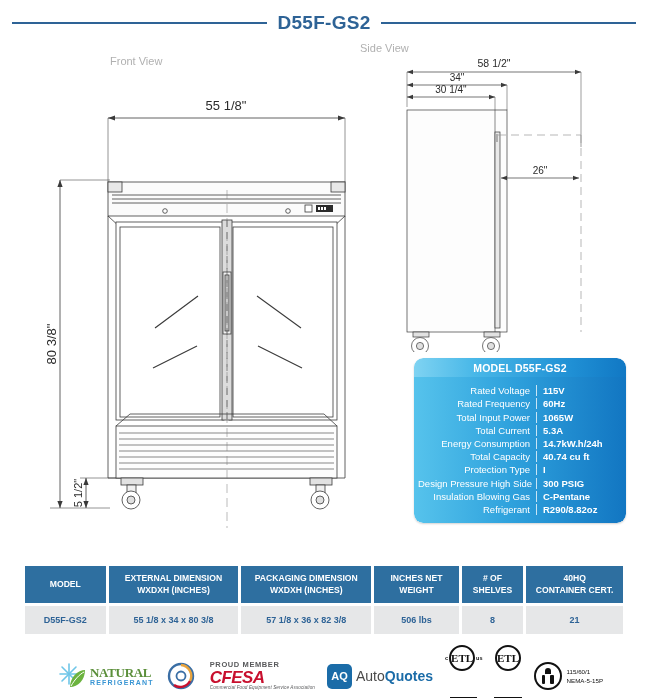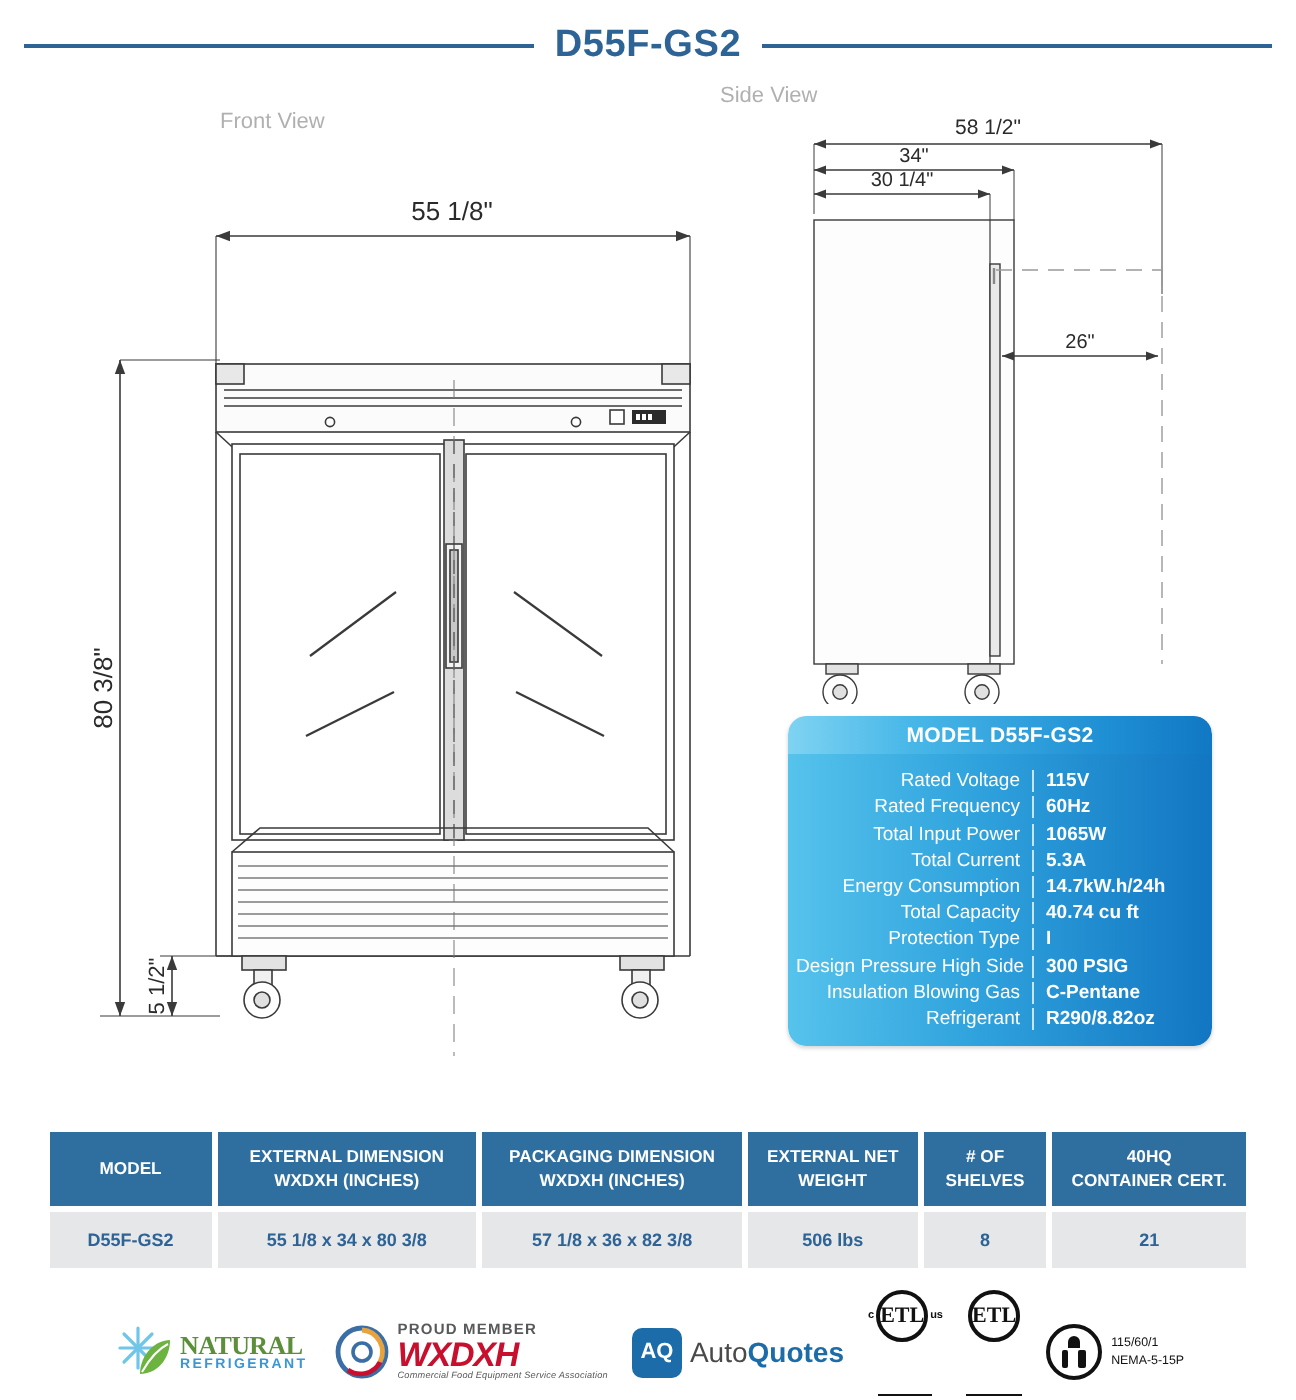--- a/index.html
+++ b/index.html
@@ -31,21 +31,21 @@
   #front-view-label { left: 110px; top: 55px; }
   #side-view-label  { left: 360px; top: 42px; }
 
   
   .drawing { position: absolute; }
   #front-drawing { left: 20px; top: 70px; }
   #side-drawing  { left: 385px; top: 52px; }
 
   
   #spec-panel {
-    position: absolute; left: 394px; top: 358px;
+    position: absolute; left: 414px; top: 358px;
     width: 212px; border-radius: 9px; overflow: hidden;
     box-shadow: 0 1px 2px rgba(0,0,0,.18);
   }
   #spec-header {
     height: 19px;
     background: linear-gradient(to right, #7fd3f2 0%, #49b8e8 28%, #1f8fd4 75%, #1178c4 100%);
     border-top-left-radius: 9px; border-top-right-radius: 9px;
     color: #ffffff; font-size: 10.5px; font-weight: bold;
     display: flex; align-items: center; justify-content: center;
     letter-spacing: .2px;
@@ -95,21 +95,21 @@
   #logo-natural .nr-top {
     font-size: 13px; font-weight: bold; color: #5b8f3a;
     font-family: "Liberation Serif", serif; letter-spacing: -.3px;
   }
   #logo-natural .nr-bot {
     font-size: 7px; font-weight: bold; color: #3a96d4;
     letter-spacing: 1.2px;
   }
 
   
-  #logo-cfesa { gap: 3px; }
+  #logo-cfesa { gap: 14px; }
   #logo-cfesa .cf-lines { line-height: 1.05; }
   #logo-cfesa .cf-pm {
     font-size: 7.5px; font-weight: bold; color: #58595b;
     letter-spacing: .6px;
   }
   #logo-cfesa .cf-main {
     font-size: 17px; font-weight: bold; color: #c8102e;
     font-family: "Liberation Sans", sans-serif;
     font-style: italic; letter-spacing: -.6px;
   }
@@ -355,21 +355,21 @@
       </th>
       <th style="width:132px">
         <span>EXTERNAL DIMENSION</span><br>
         <span>WXDXH (INCHES)</span>
       </th>
       <th style="width:132px">
         <span>PACKAGING DIMENSION</span><br>
         <span>WXDXH (INCHES)</span>
       </th>
       <th style="width:86px">
-        <span>EXTERNAL NET</span><br>
+        <span>INCHES NET</span><br>
         <span>WEIGHT</span>
       </th>
       <th style="width:62px">
         <span># OF</span><br>
         <span>SHELVES</span>
       </th>
       <th style="width:98px">
         <span>40HQ</span><br>
         <span>CONTAINER CERT.</span>
       </th>
@@ -408,21 +408,21 @@
 
   <div class="logo" id="logo-cfesa">
     <svg width="30" height="30" viewBox="0 0 30 30">
       <circle cx="15" cy="15" r="12" fill="none" stroke="#3a6ea5" stroke-width="2.4"></circle>
       <path d="M15,4 A11,11 0 0 1 24,20" fill="none" stroke="#e8a33d" stroke-width="2.4"></path>
       <path d="M24,20 A11,11 0 0 1 8,24" fill="none" stroke="#c8102e" stroke-width="2.4"></path>
       <circle cx="15" cy="15" r="4.5" fill="none" stroke="#3a6ea5" stroke-width="1.8"></circle>
     </svg>
     <div class="cf-lines">
       <div class="cf-pm">PROUD MEMBER</div>
-      <div class="cf-main">WXDXH</div>
+      <div class="cf-main">CFESA</div>
       <div class="cf-sub">Commercial Food Equipment Service Association</div>
     </div>
   </div>
 
   <div class="logo" id="logo-autoquotes">
     <div class="aq-badge">AQ</div>
     <div class="aq-word"><span>Auto</span><b>Quotes</b></div>
   </div>
 
   <div class="logo logo-etl">

